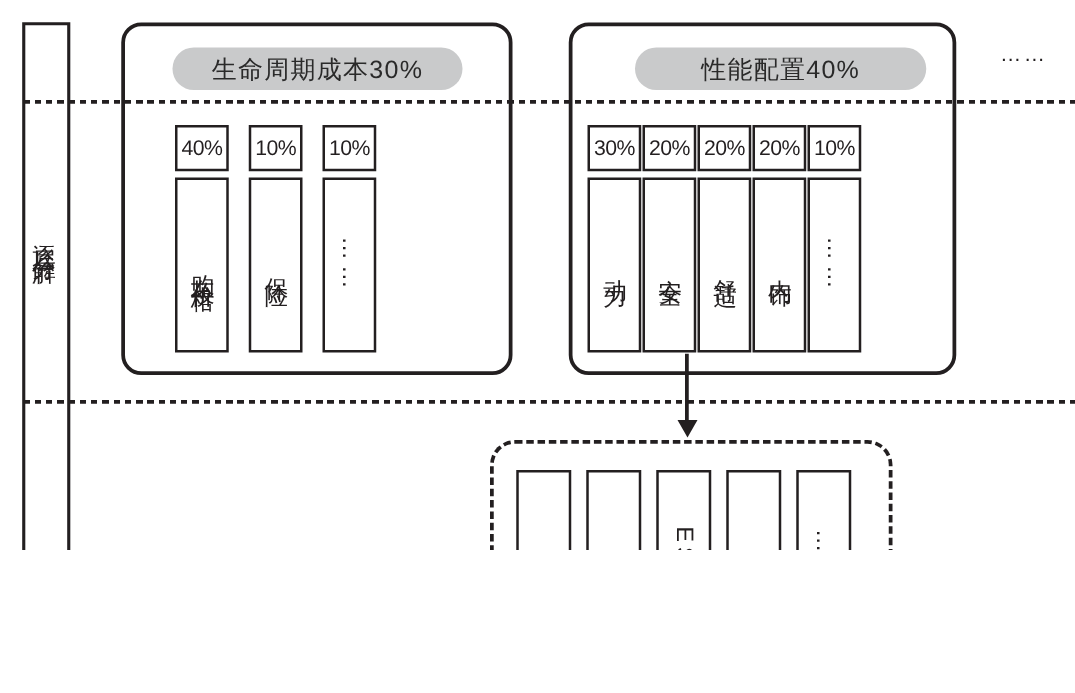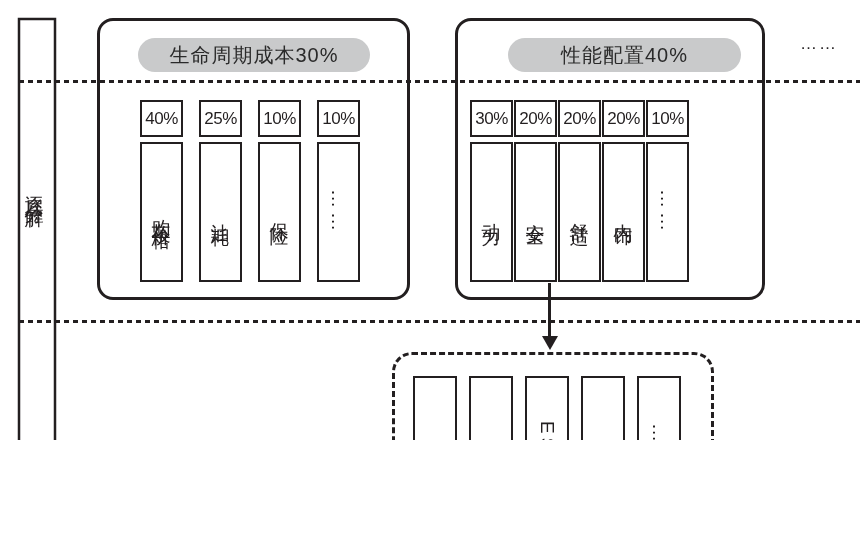--- a/index.html
+++ b/index.html
@@ -91,26 +91,20 @@
   <div class="group" id="group-1">
     <div class="pill" id="pill-1">生命周期成本30%</div>
     <div class="colrow" id="cols-1">
       <div class="col">
         <div class="wbox">40%</div>
         <div class="lbox">
             <span class="vtext">购车价格</span>
           </div>
       </div>
       <div class="col">
-        <div class="wbox">25%</div>
-        <div class="lbox">
-            <span class="vtext">油耗</span>
-          </div>
-      </div>
-      <div class="col">
         <div class="wbox">10%</div>
         <div class="lbox">
             <span class="vtext">保险</span>
           </div>
       </div>
       <div class="col">
         <div class="wbox">10%</div>
         <div class="lbox">
             <span class="vtext">……</span>
           </div>

